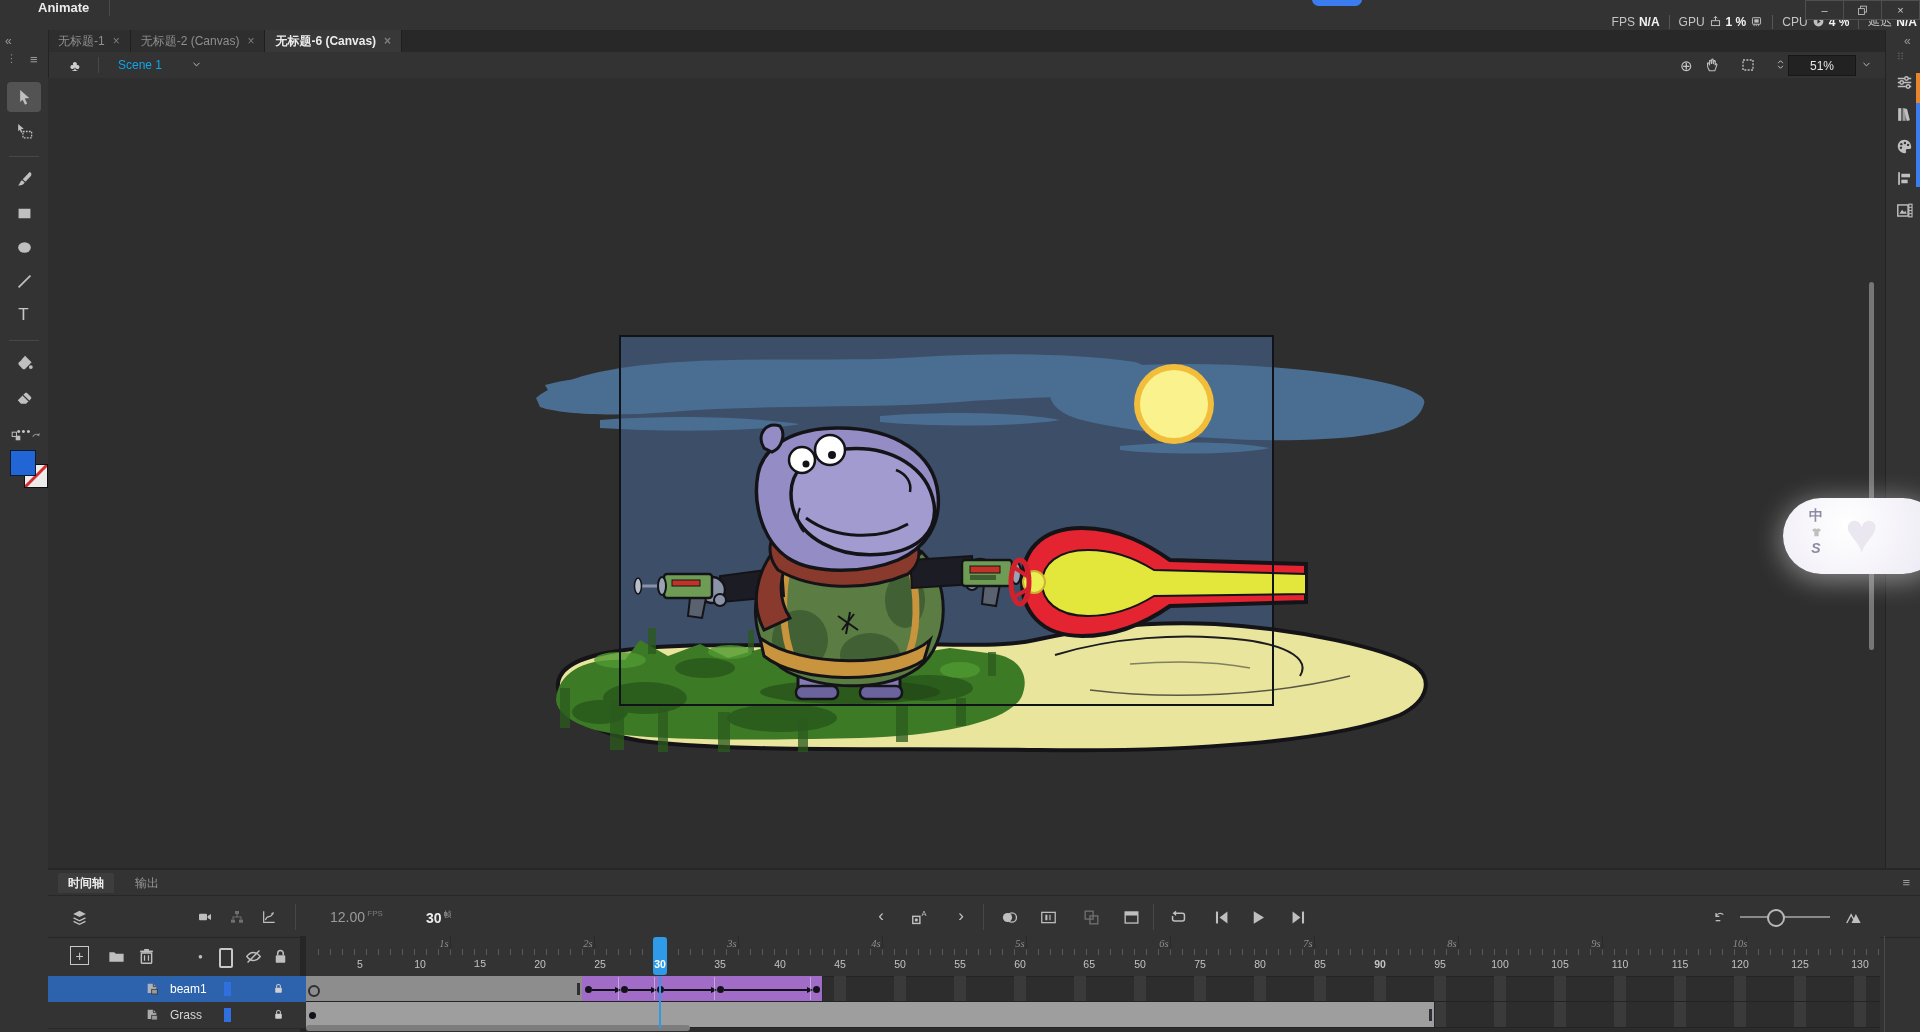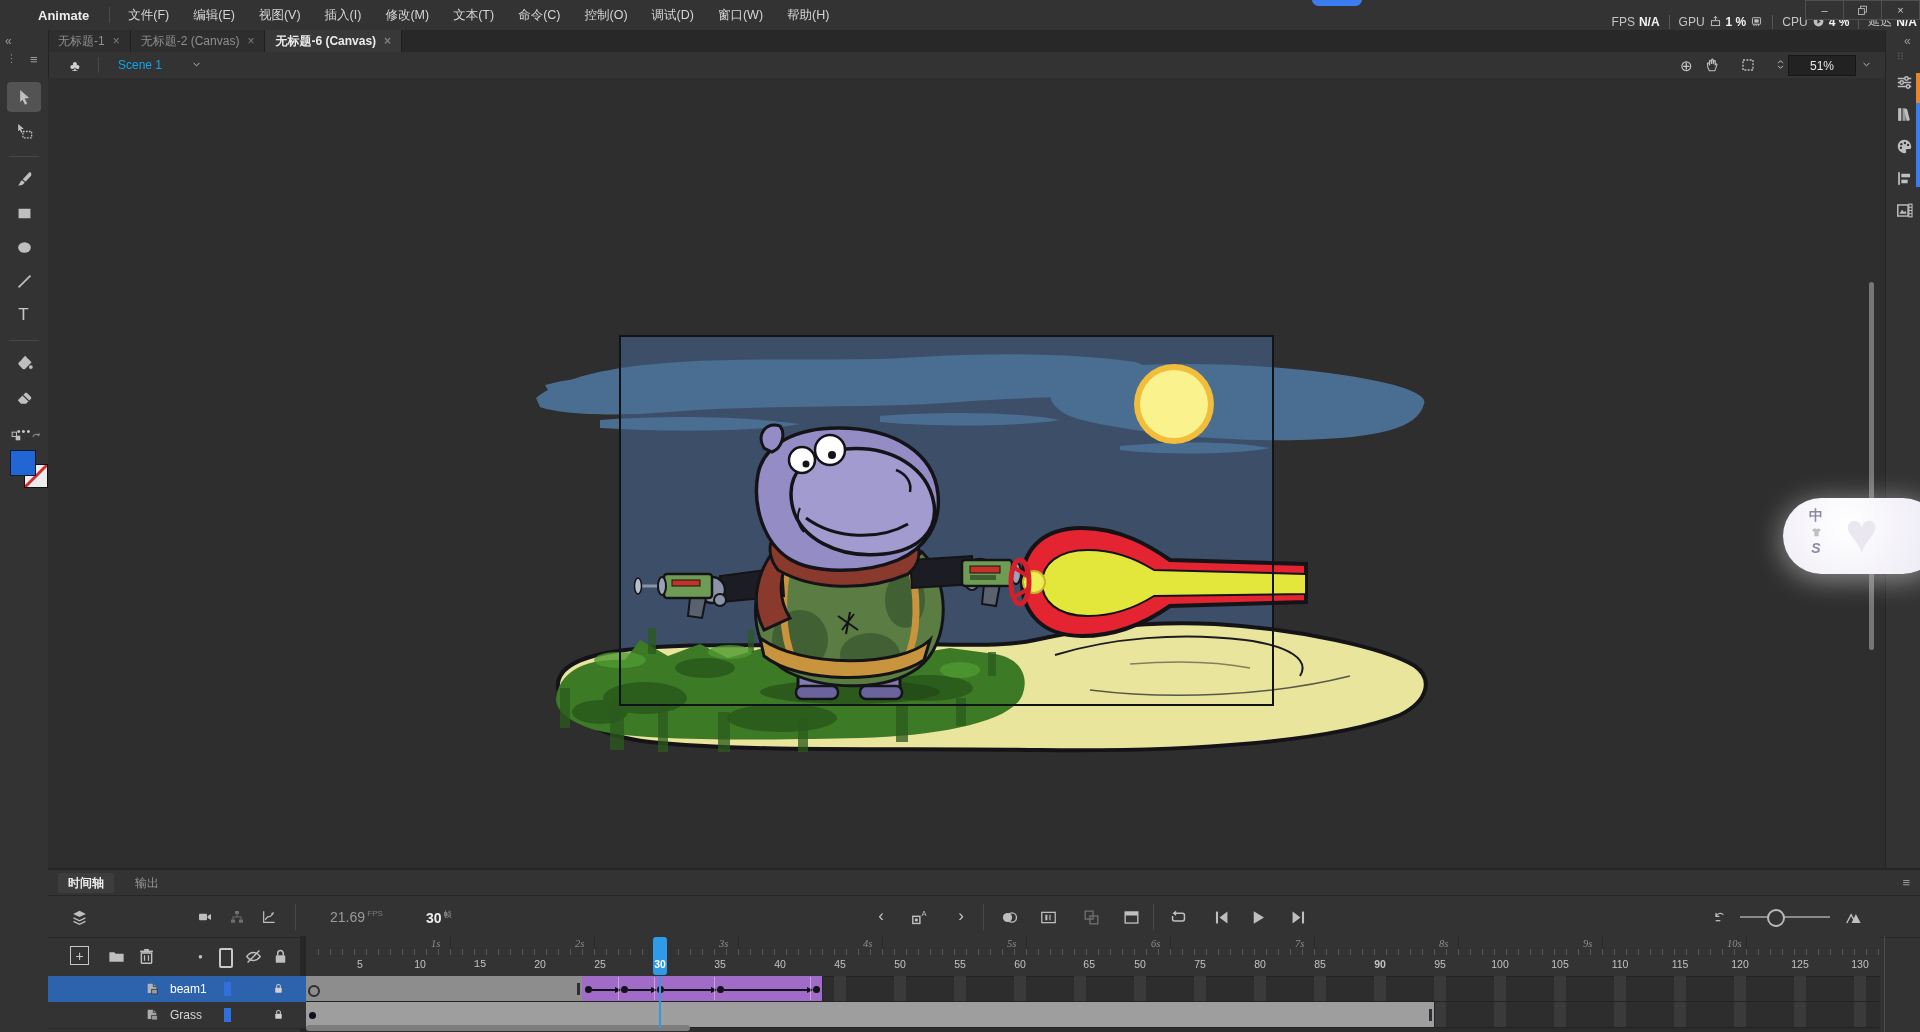--- a/index.html
+++ b/index.html
@@ -7,21 +7,21 @@
        font-family:"Liberation Sans",sans-serif;color:#c8c8c8;font-size:12px;
        -webkit-font-smoothing:antialiased;user-select:none}
   .abs{position:absolute}
   .ic{display:inline-flex;align-items:center;justify-content:center;color:#bfbfbf}
   .ic svg{width:16px;height:16px;display:block}
   .ic.sm svg{width:13px;height:13px}
   .ic.lg svg{width:19px;height:19px}
   .dim{color:#6f6f6f}
   
   #menubar{position:absolute;left:0;top:0;width:1912px;height:30px;background:#333;
-           border-bottom:1px solid #252525;display:flex;align-items:center}
+           border-bottom:1px solid #252525;display:flex;}
   #brand{font-weight:bold;color:#ececec;font-size:13px;margin:0 14px 0 8px}
   .menu-item{padding:0 12px;color:#d6d6d6;font-size:12.5px;cursor:default;line-height:30px}
   .mb-divider{width:1px;height:16px;background:#4a4a4a;margin:0 6px}
   #home-btn{width:30px;text-align:center;font-size:15px;color:#e0e0e0}
   
   .winbtn{position:absolute;top:0;width:37px;height:18px;border:1px solid #4f4f4f;
           display:flex;align-items:center;justify-content:center;color:#cfcfcf;font-size:11px;background:#333}
   
   #status{position:absolute;right:3px;top:13px;display:flex;align-items:center;gap:9px;font-size:12px;color:#c4c4c4}
   #status b{color:#f2f2f2;font-weight:bold}
@@ -46,21 +46,21 @@
   .dock-ic{position:absolute;left:8px;width:20px;height:20px}
   
   #timeline{position:absolute;left:48px;top:868px;width:1872px;height:164px;background:#333;border-top:2px solid #262626}
   .tl-tab{position:absolute;top:3px;height:20px;line-height:20px;padding:0 10px;font-size:12px;color:#969696}
   .tl-tab.active{background:#3d3d3d;color:#ececec;font-weight:bold;border-radius:2px 2px 0 0}
   #tl-controls{position:absolute;left:0;top:25px;width:1872px;height:41px;border-top:1px solid #272727;border-bottom:1px solid #272727}
   .ctl{position:absolute;top:10px;width:22px;height:22px}
   .vdiv{position:absolute;top:8px;width:1px;height:26px;background:#474747}
   #tl-grid{position:absolute;left:258px;top:66px;width:1574px;height:98px;background:#2d2d2d;overflow:hidden}
   .tl-rulerbg{position:absolute;left:0;top:0;width:100%;height:40px;background:#333;border-bottom:1px solid #232323}
-  .sec-label{position:absolute;top:2px;width:26px;font-size:10.5px;font-style:italic;color:#8d8d8d;font-family:"Liberation Serif",serif;z-index:3}
+  .sec-label{position:absolute;top:2px;width:26px;text-align:center;font-size:10.5px;font-style:italic;color:#8d8d8d;font-family:"Liberation Serif",serif;z-index:3}
   .sec-line{position:absolute;top:0;width:1px;height:19px;background:#2a2a2a}
   .tick{position:absolute;top:13px;width:1px;height:6px;background:#585858}
   .num{position:absolute;top:22px;width:30px;text-align:center;font-size:10.5px;color:#c2c2c2;z-index:3}
   .num.on-playhead{color:#fff;font-weight:bold}
   .tint{position:absolute;background:#3a3a3a}
   .row-sep{position:absolute;left:0;width:100%;height:1px;background:#242424}
   .span{position:absolute;border-right:1px solid #26262c}
   .kf-dot{position:absolute;width:7px;height:7px;border-radius:50%;background:#12121a}
   .kf-hollow{position:absolute;width:8px;height:8px;border-radius:50%;border:2px solid #2e2e34;background:transparent}
   .kf-sep{position:absolute;width:1px;background:rgba(255,255,255,.38)}
@@ -81,33 +81,20 @@
 </style>
 </head>
 <body>
 
 <div id="app">
 
   <header id="menubar">
     <span id="home-btn" class="ic"></span>
     <span id="brand">Animate</span>
     <span class="mb-divider"></span>
-    <nav id="menus" style="display: flex;">
-        <span class="menu-item">文件(F)</span>
-        <span class="menu-item">编辑(E)</span>
-        <span class="menu-item">视图(V)</span>
-        <span class="menu-item">插入(I)</span>
-        <span class="menu-item">修改(M)</span>
-        <span class="menu-item">文本(T)</span>
-        <span class="menu-item">命令(C)</span>
-        <span class="menu-item">控制(O)</span>
-        <span class="menu-item">调试(D)</span>
-        <span class="menu-item">窗口(W)</span>
-        <span class="menu-item">帮助(H)</span>
-      </nav>
   </header>
 
   <div class="abs" style="left:1312px;top:-7px;width:50px;height:13px;border-radius:7px;background:#3b7cf0"></div>
 
   <div id="status">
     <span class="stat-group">
       <span>FPS</span>
         <b>N/A</b>
     </span>
     <span class="pipe"></span>
@@ -546,21 +533,21 @@
       <span class="ctl ic" style="left:210px">
           <svg viewBox="0 0 24 24">
             <path d="M4,3.5 V20 H20.5" fill="none" stroke="currentColor" stroke-width="1.8"></path>
             <path d="M6.5,16.5 C10,7 13,15 17,8" fill="none" stroke="currentColor" stroke-width="1.8"></path>
             <path d="M19.5,4.5 L18,9.5 L15,6.5 Z" fill="currentColor"></path>
           </svg>
         </span>
       <span class="vdiv" style="left:247px"></span>
 
       <span class="abs" style="left:282px;top:13px;font-size:14px;color:#9a9a9a">
-        <span>21.69</span><sup style="font-size:8px;color:#7d7d7d"> <span>FPS</span></sup>
+        <span>12.00</span><sup style="font-size:8px;color:#7d7d7d"> <span>FPS</span></sup>
       </span>
       <span class="abs" style="left:378px;top:13px;font-size:14px;color:#ececec;font-weight:bold">
         <span>30</span><sup style="font-size:8px;color:#9a9a9a;font-weight:normal"> <span>帧</span></sup>
       </span>
 
       <span class="ctl" style="left:822px;font-size:17px;color:#c4c4c4;text-align:center">‹</span>
       <span class="ctl ic lg" style="left:860px">
           <svg viewBox="0 0 24 24">
             <rect x="3.5" y="10.5" width="9" height="9" fill="none" stroke="currentColor" stroke-width="1.8"></rect>
             <circle cx="8" cy="15" r="2" fill="currentColor"></circle>

